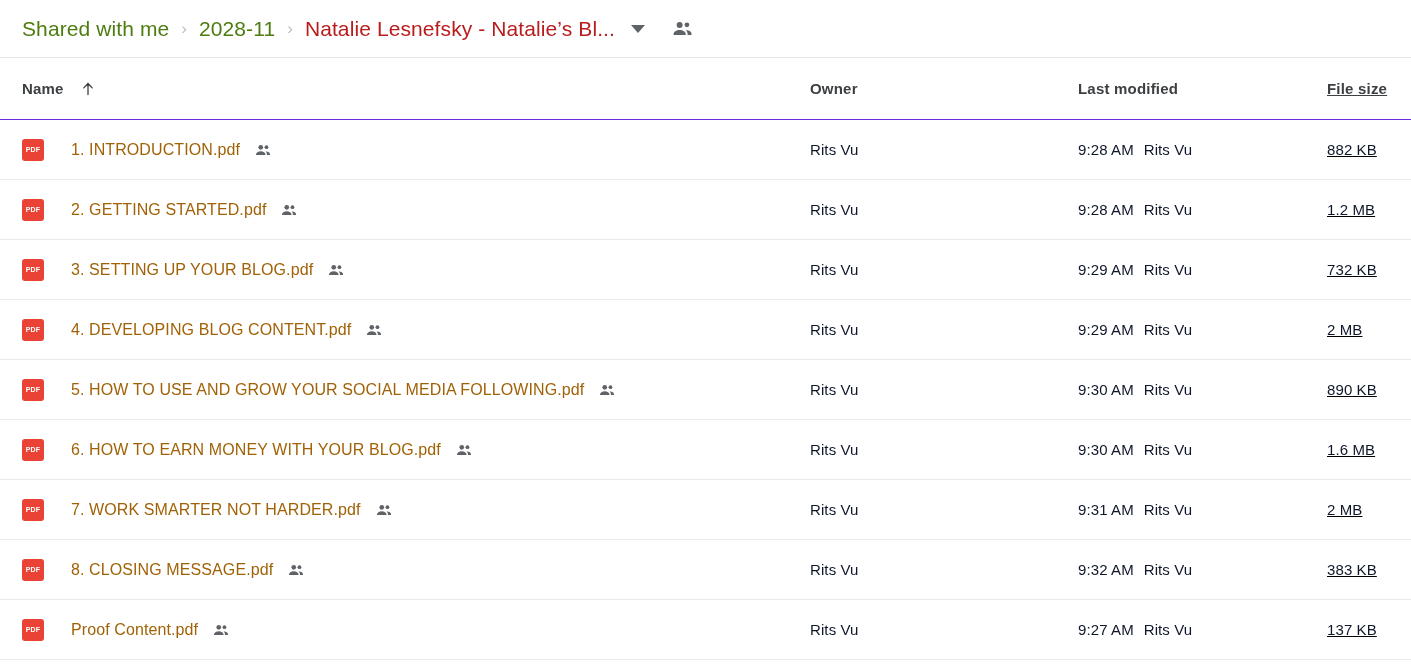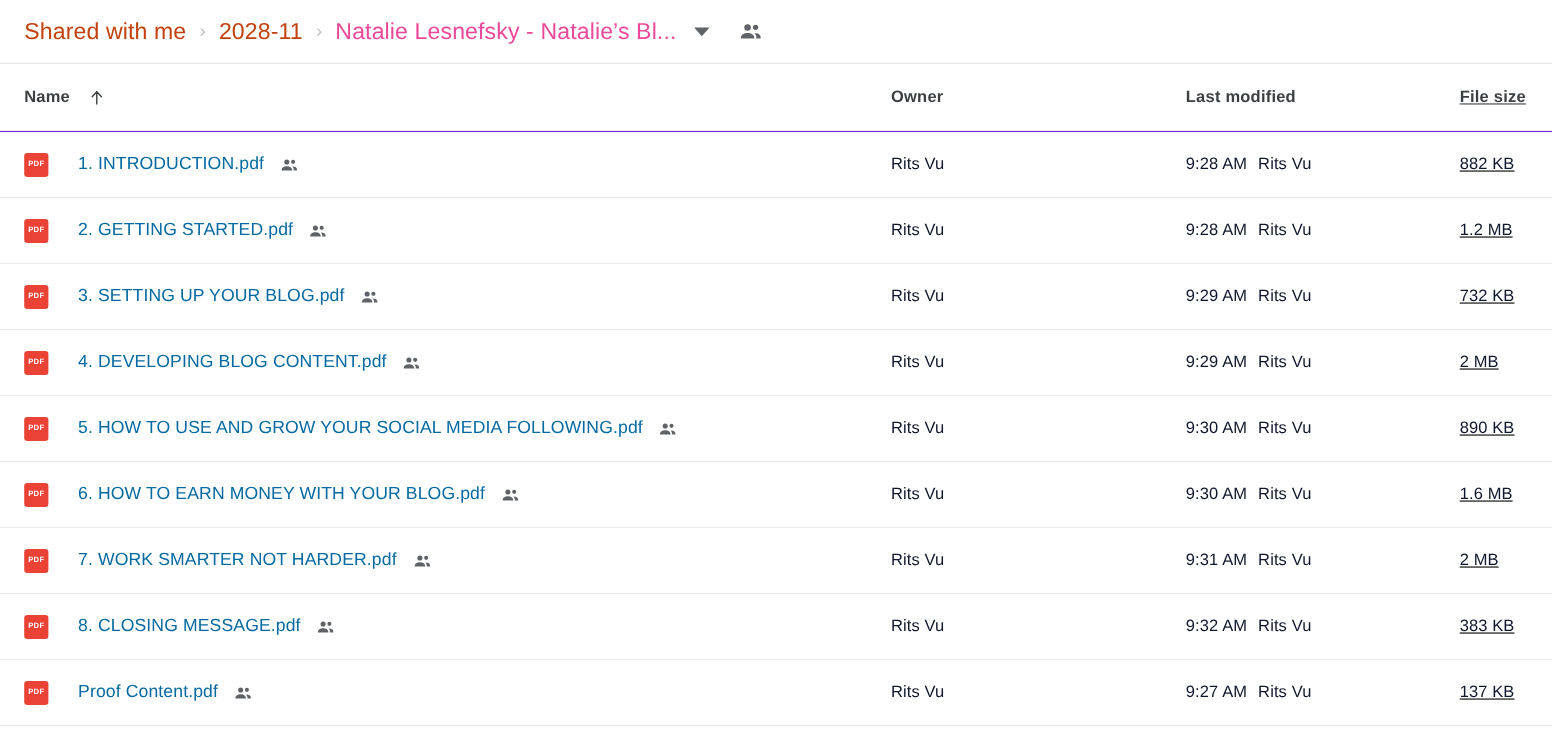--- a/index.html
+++ b/index.html
@@ -15,25 +15,25 @@
   
   #breadcrumb-bar {
     height: 58px;
     display: flex;
     align-items: center;
     padding-left: 22px;
     border-bottom: 1px solid #e4e4e4;
   }
   .crumb {
     font-size: 21px;
-    color: #c2410c;
+    color: #4d7c0f;
     letter-spacing: .1px;
     white-space: nowrap;
   }
-  .crumb.active { color: #ec4899; }
+  .crumb.active { color: #b91c1c; }
   .crumb-sep {
     font-size: 17px;
     color: #bdc1c6;
     margin: 0 12px;
     line-height: 1;
     user-select: none;
   }
   #folder-dropdown-caret {
     margin-left: 16px;
     width: 0; height: 0;
@@ -88,21 +88,21 @@
   }
   .file-icon span {
     color: #fff;
     font-size: 7px;
     font-weight: bold;
     letter-spacing: .2px;
     font-family: "Liberation Sans", sans-serif;
   }
   .file-name {
     font-size: 16px;
-    color: #0369a1;
+    color: #a16207;
     letter-spacing: .1px;
     white-space: nowrap;
   }
   .row-shared-icon { margin-left: 14px; display: flex; align-items: center; }
 
   .cell-text {
     font-size: 15px;
     color: #0f172a;
     letter-spacing: .1px;
     white-space: nowrap;

